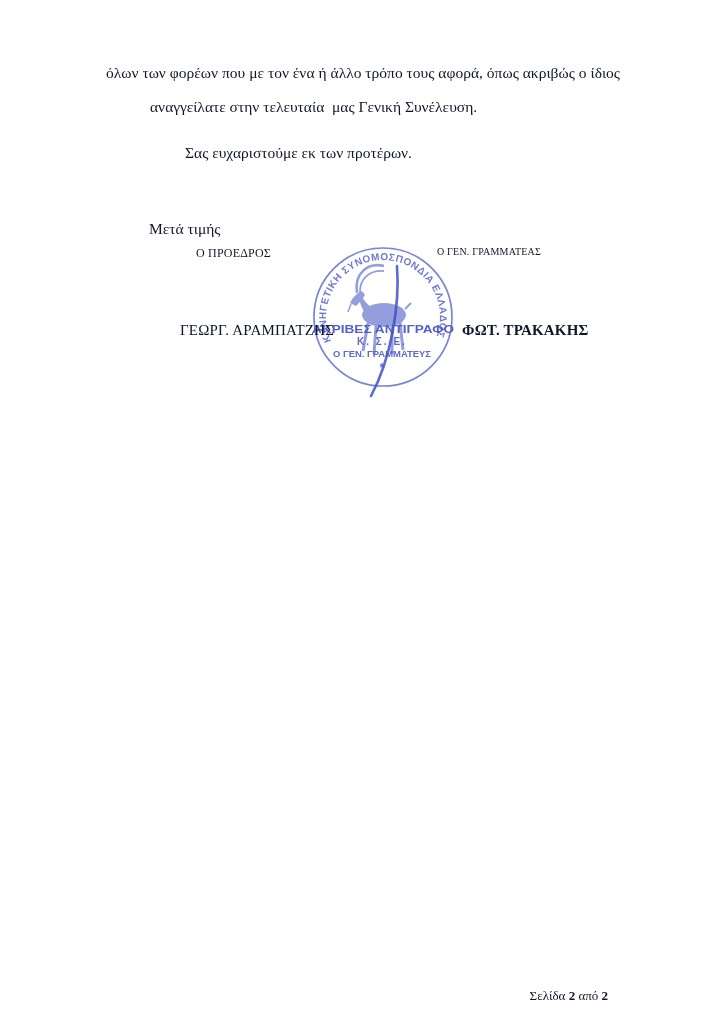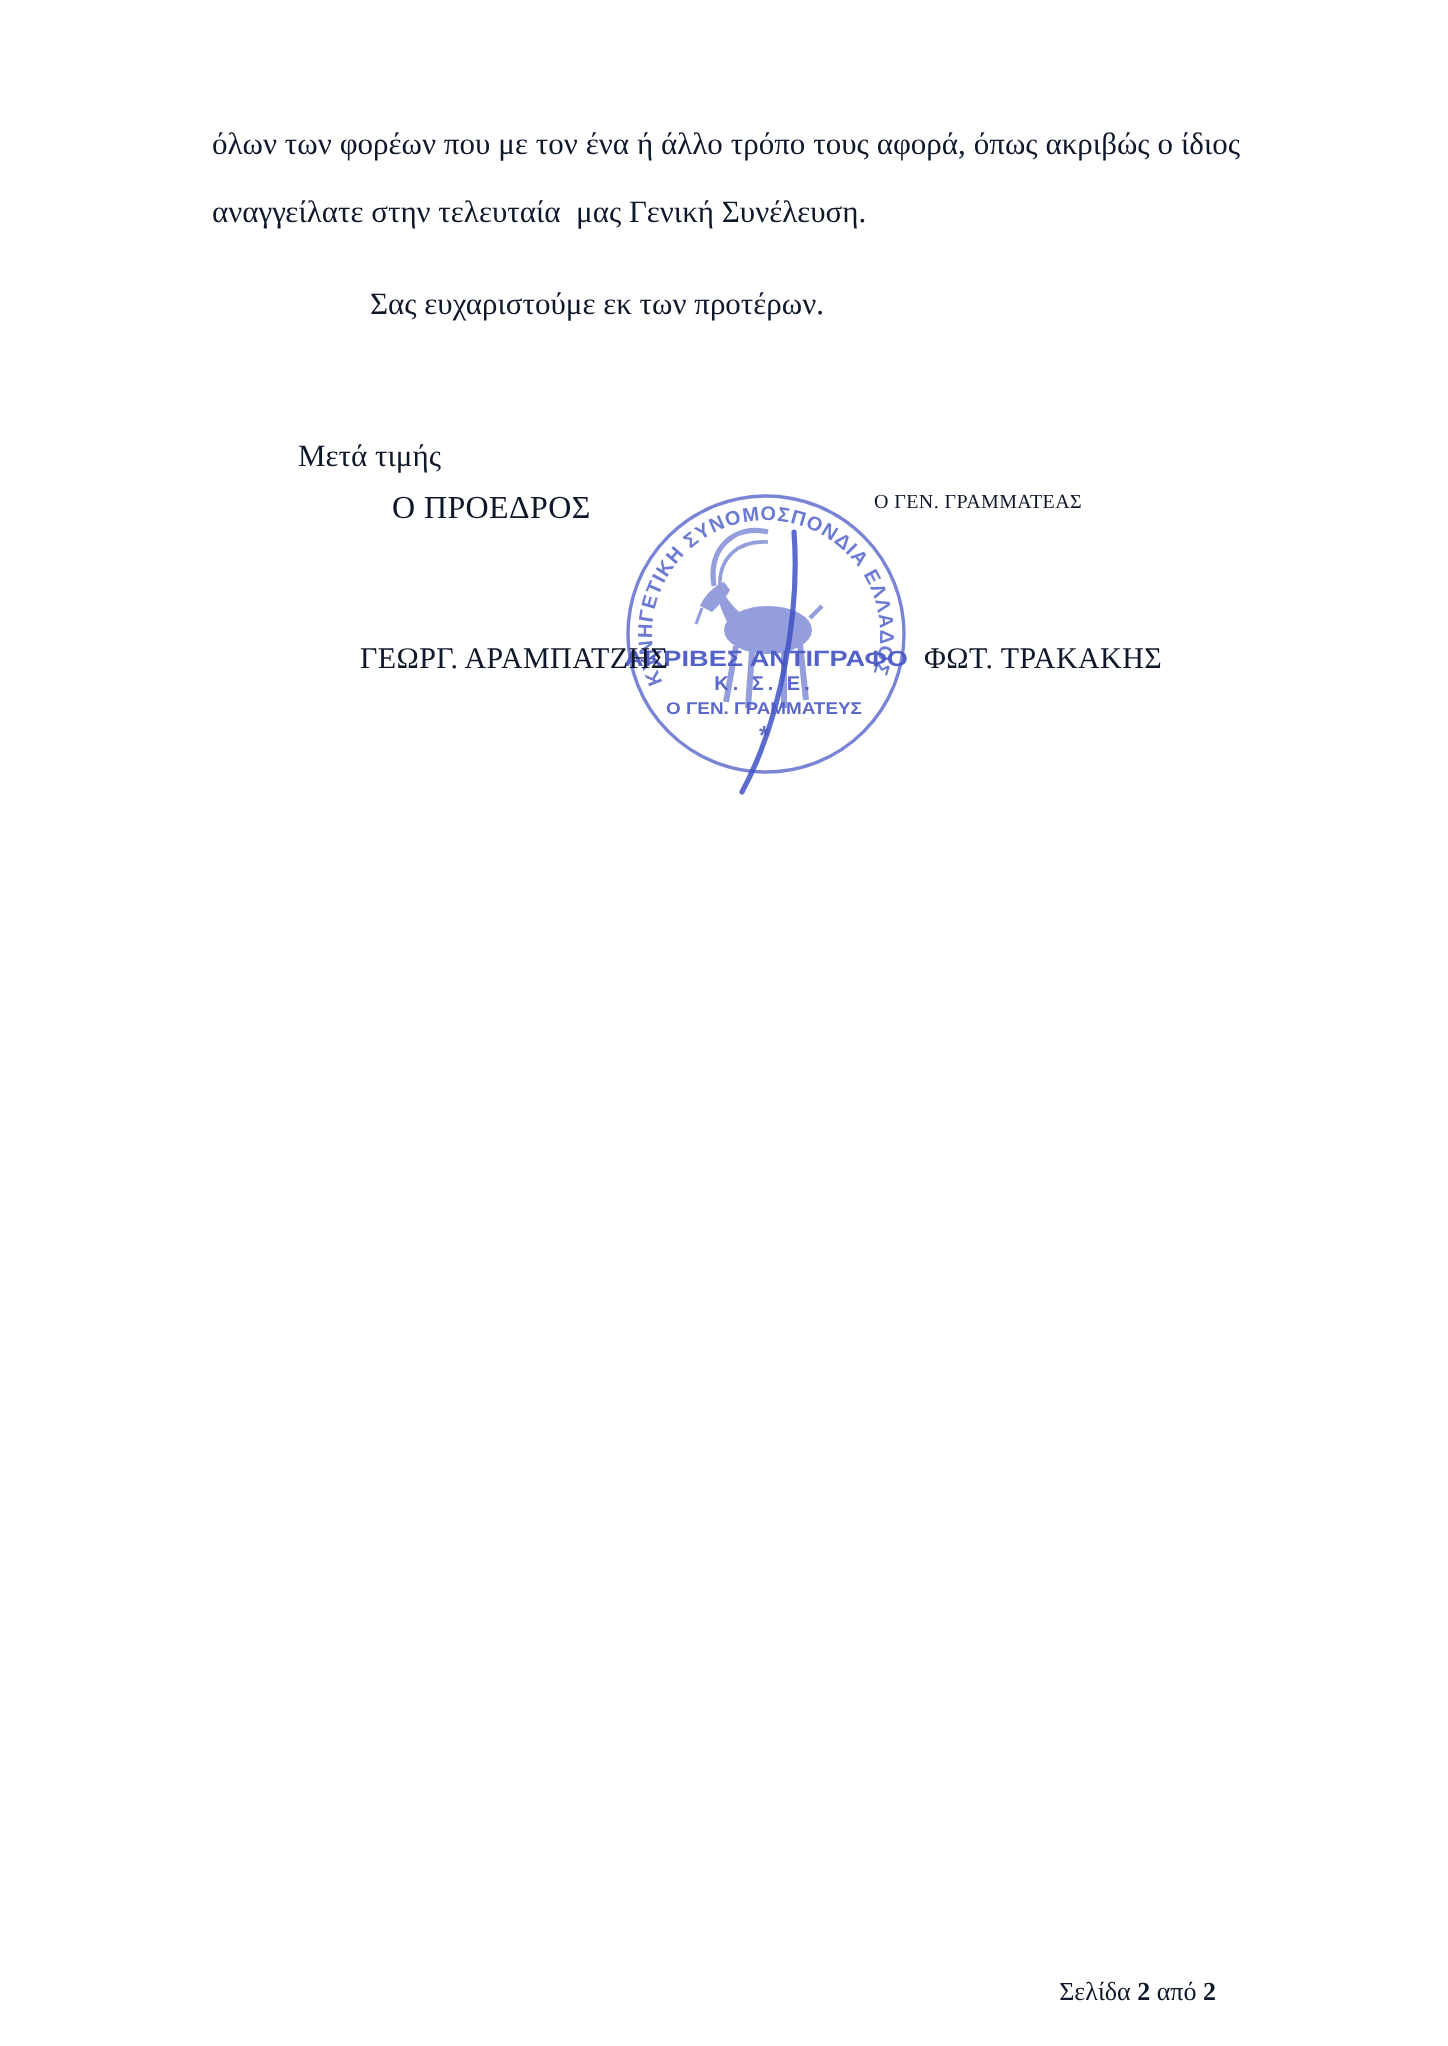--- a/index.html
+++ b/index.html
@@ -13,27 +13,27 @@
     font-family: "Liberation Serif", serif;
     color: #0f172a;
     overflow: hidden;
   }
   .abs { position: absolute; }
   .body-par {
     left: 106px; top: 56px; width: 514px;
     font-size: 15.5px; line-height: 34px;
   }
   .line-justify { text-align: justify; text-align-last: justify; }
-  .line-plain { white-space: pre-wrap; }
+  .line-plain { white-space: pre-wrap; margin-left: 44px; }
   .thanks-line { left: 149px; top: 144px; font-size: 15.5px; margin-left: 36px; }
   .closing-line { left: 149px; top: 196px; font-size: 15.5px; margin-top: 24px; }
-  .sig-title-left  { left: 196px; top: 246px; font-size: 16px; }
+  .sig-title-left  { left: 196px; top: 246px; font-size: 12px; }
   .sig-title-right { left: 437px; top: 246px; font-size: 10px; }
   .sig-name-left   { left: 180px; top: 322px; font-size: 15px; }
-  .sig-name-right  { left: 462px; top: 322px; font-size: 15px; }
+  .sig-name-right  { left: 462px; top: 322px; font-size: 15px; font-weight: bold; }
   .sig-text { letter-spacing: 0.2px; }
   .stamp-wrap { left: 302px; top: 243px; width: 162px; height: 162px; }
   .stamp-wrap svg { display: block; }
   .stamp-overlay-font {
     font-family: "Liberation Sans", sans-serif;
     font-weight: 700;
   }
   .footer {
     left: 96px; top: 988px; width: 512px;
     text-align: right; font-size: 13px;

